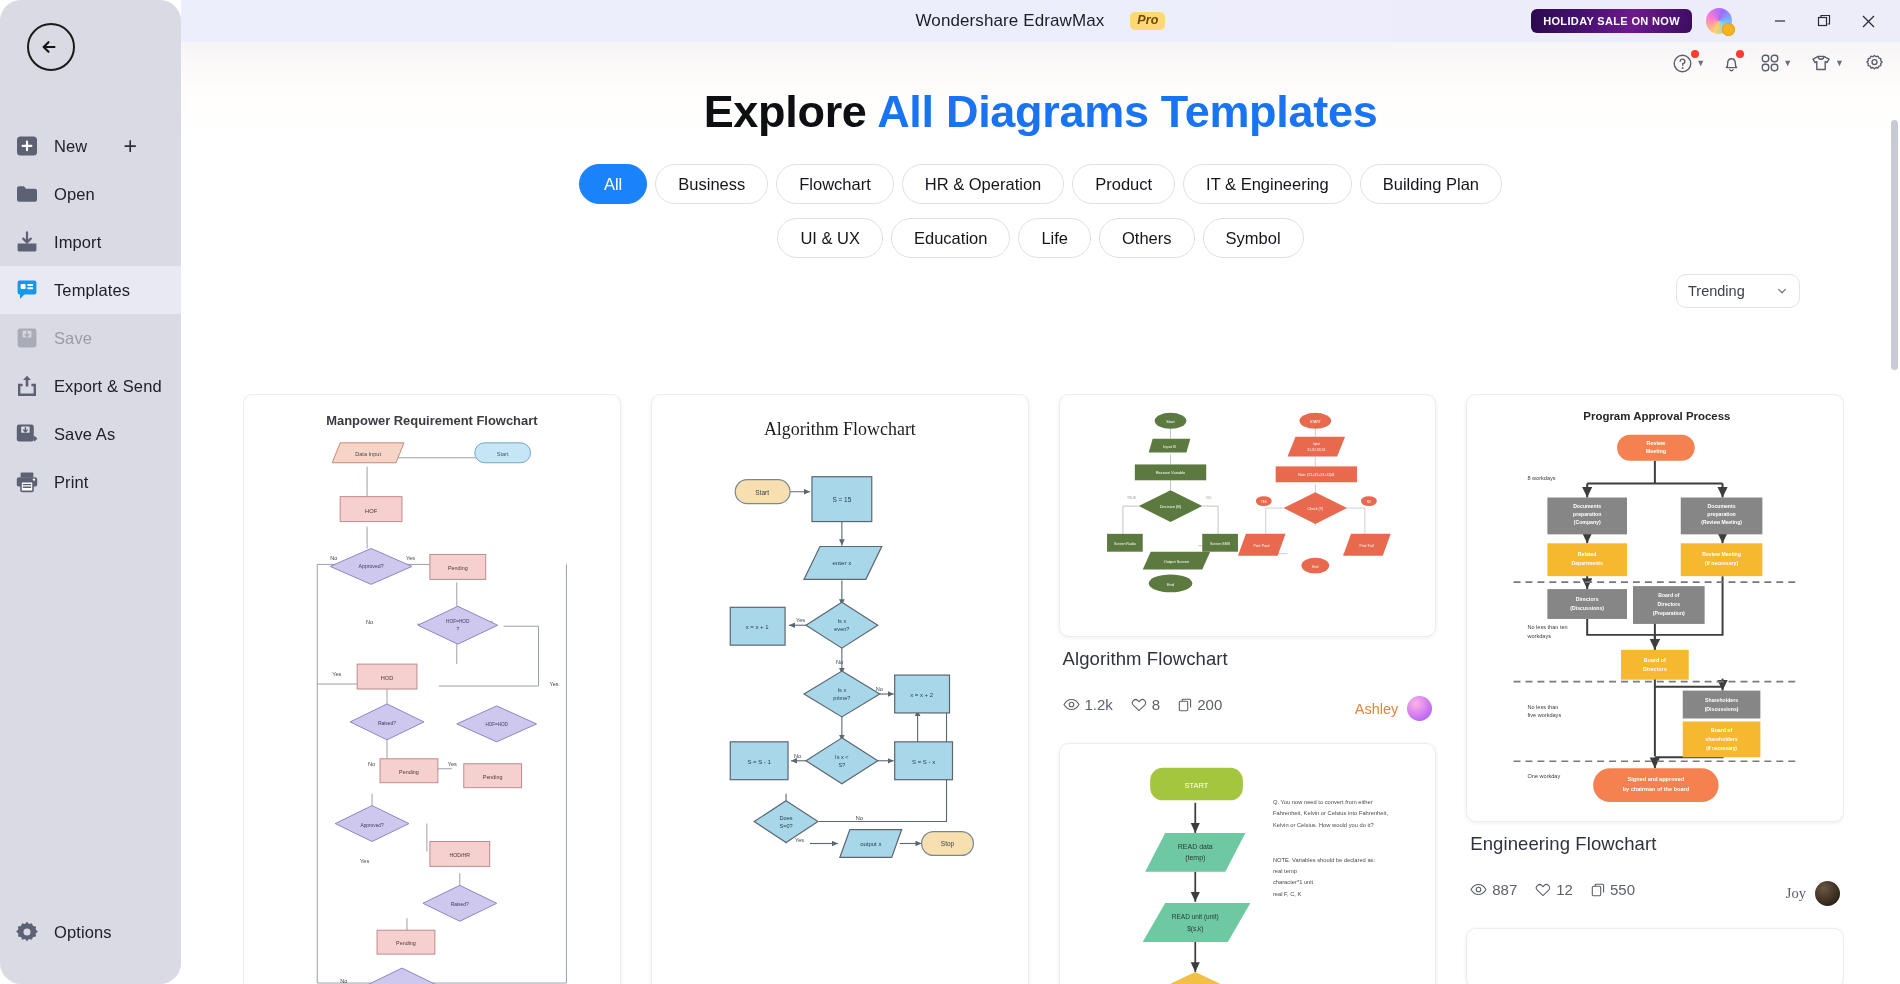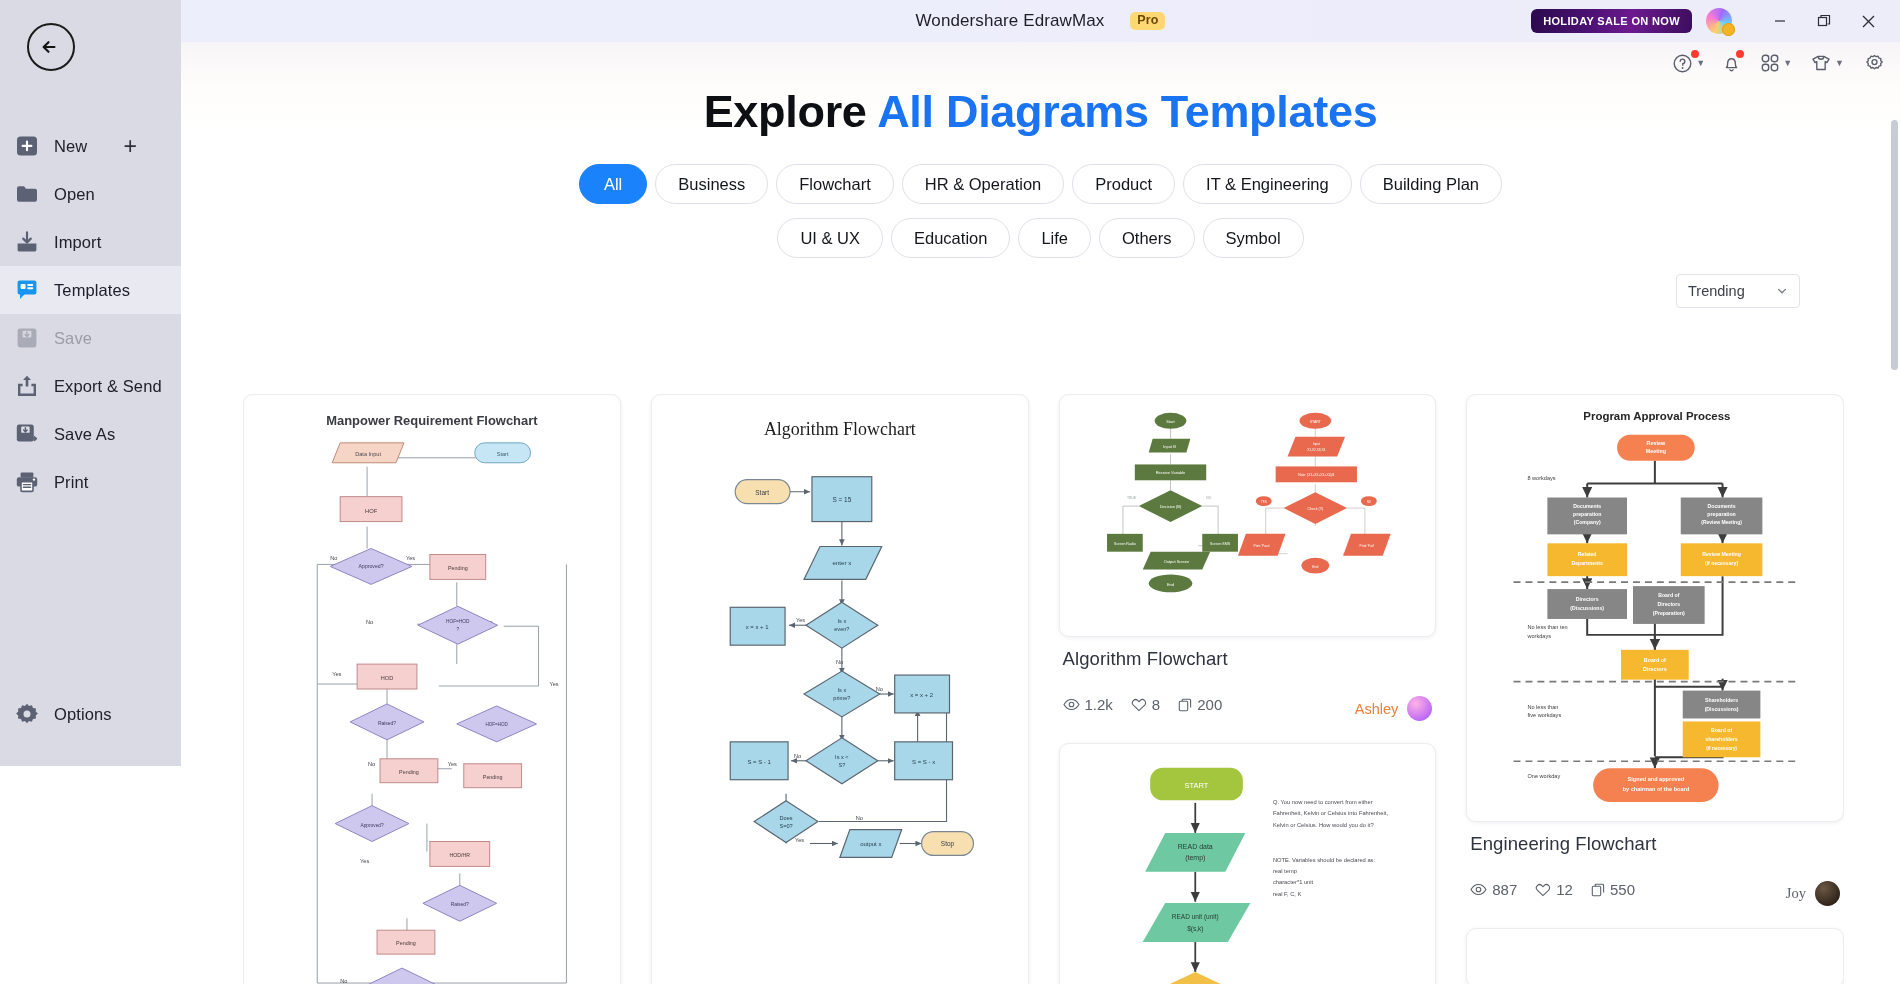--- a/index.html
+++ b/index.html
@@ -6,25 +6,26 @@
   html, body {
     width: 1900px; height: 984px;
     font-family: "Liberation Sans", sans-serif;
     overflow: hidden;
     background: #ffffff;
   }
   #app { position: relative; width: 1900px; height: 984px; display: flex; }
 
   
   #sidebar {
-    width: 181px; height: 766px;
+    width: 181px; height: 984px;
     background: #d9dae4;
     position: relative;
     flex: 0 0 181px;
     z-index: 5;
+    border-radius: 21px;
   }
   .back-btn {
     position: absolute; left: 27px; top: 23px;
     width: 48px; height: 48px; border-radius: 50%;
     border: 2.5px solid #1b1b1b;
     display: flex; align-items: center; justify-content: center;
     cursor: pointer; background: transparent;
   }
   .back-btn svg { display: block; }
   .nav-list { position: absolute; top: 122px; left: 0; width: 100%; }
@@ -52,21 +53,21 @@
           background: linear-gradient(180deg,#eef0fb 0%, #f7f4f7 4%, #fefdfb 9%, #ffffff 14%); }
   #titlebar {
     height: 42px; width: 100%; position: relative;
     background: linear-gradient(90deg,#eceefb 0%,#edeefb 40%,#ecedf9 100%);
     display: flex; align-items: center; justify-content: center;
   }
   .app-title { font-size: 17px; color: #1d1f27; letter-spacing:.1px; }
   .pro-badge {
     display: inline-block; margin-left: 26px; vertical-align: 2px;
     background: #ffd875; color: #6b4a00; font-size: 12.5px; font-weight: 700;
-    padding: 1.5px 7px 2.5px; border-radius: 5px;
+    padding: 1.5px 7px 2.5px; border-radius: 5px; font-style: italic;
   }
   .tb-right { position: absolute; right: 10px; top: 0; height: 42px; display: flex; align-items: center; gap: 0; }
   .sale-badge {
     background: linear-gradient(100deg,#2b0a4d 0%, #4a1172 35%, #6d1a8f 62%, #3c0d5e 100%);
     color: #ffffff; font-size: 11px; font-weight: 700; letter-spacing: .35px;
     padding: 6px 12px; border-radius: 6px; margin-right: 14px; cursor: pointer;
     white-space: nowrap;
   }
   .avatar-top {
     width: 26px; height: 26px; border-radius: 50%;
@@ -101,21 +102,21 @@
   .pill {
     border: 1px solid #dfe1e8; background: #ffffff; color: #14161c;
     border-radius: 22px; height: 40px; padding: 0 22px;
     display: flex; align-items: center; font-size: 16.5px; cursor: pointer;
     white-space: nowrap;
   }
   .pill.active { background: #1a82fb; border-color: #1a82fb; color: #ffffff; padding: 0 24px; }
 
   .sort-wrap { display: flex; justify-content: flex-end; padding-right: 100px; margin-top: 16px; }
   .sort-select {
-    border: 1px solid #e2e3ea; background: #fff; border-radius: 4px;
+    border: 1px solid #e2e3ea; background: #fff; border-radius: 10px;
     height: 34px; width: 124px; display: flex; align-items: center;
     justify-content: space-between; padding: 0 11px; font-size: 14.5px;
     color: #3c3f49; cursor: pointer;
   }
 
   
   #grid {
     position: absolute; left: 62px; right: 56px; top: 394px; bottom: 0;
     display: grid; grid-template-columns: repeat(4, 1fr); gap: 22px 30px;
     overflow: hidden;

